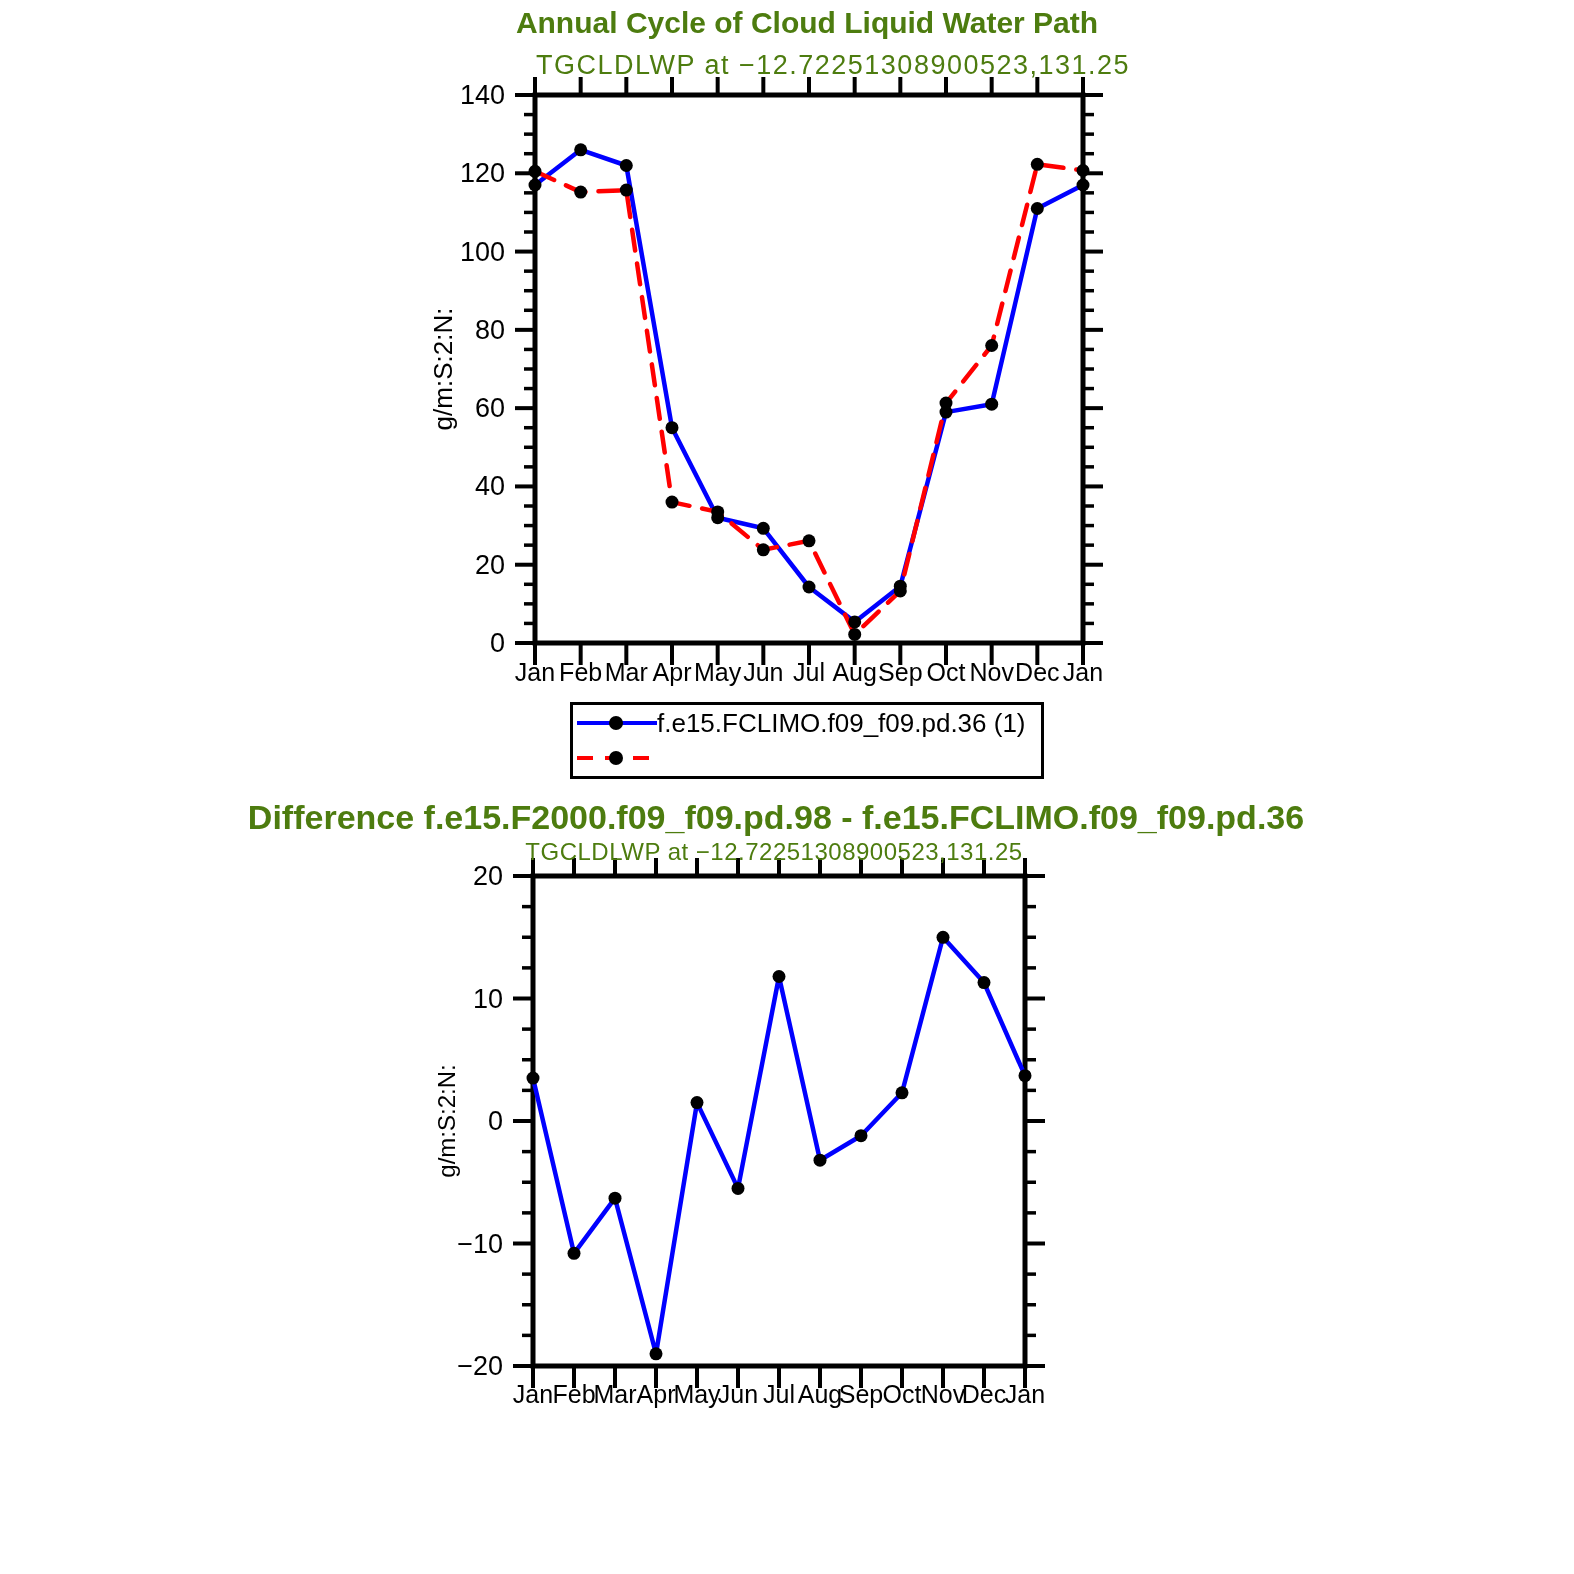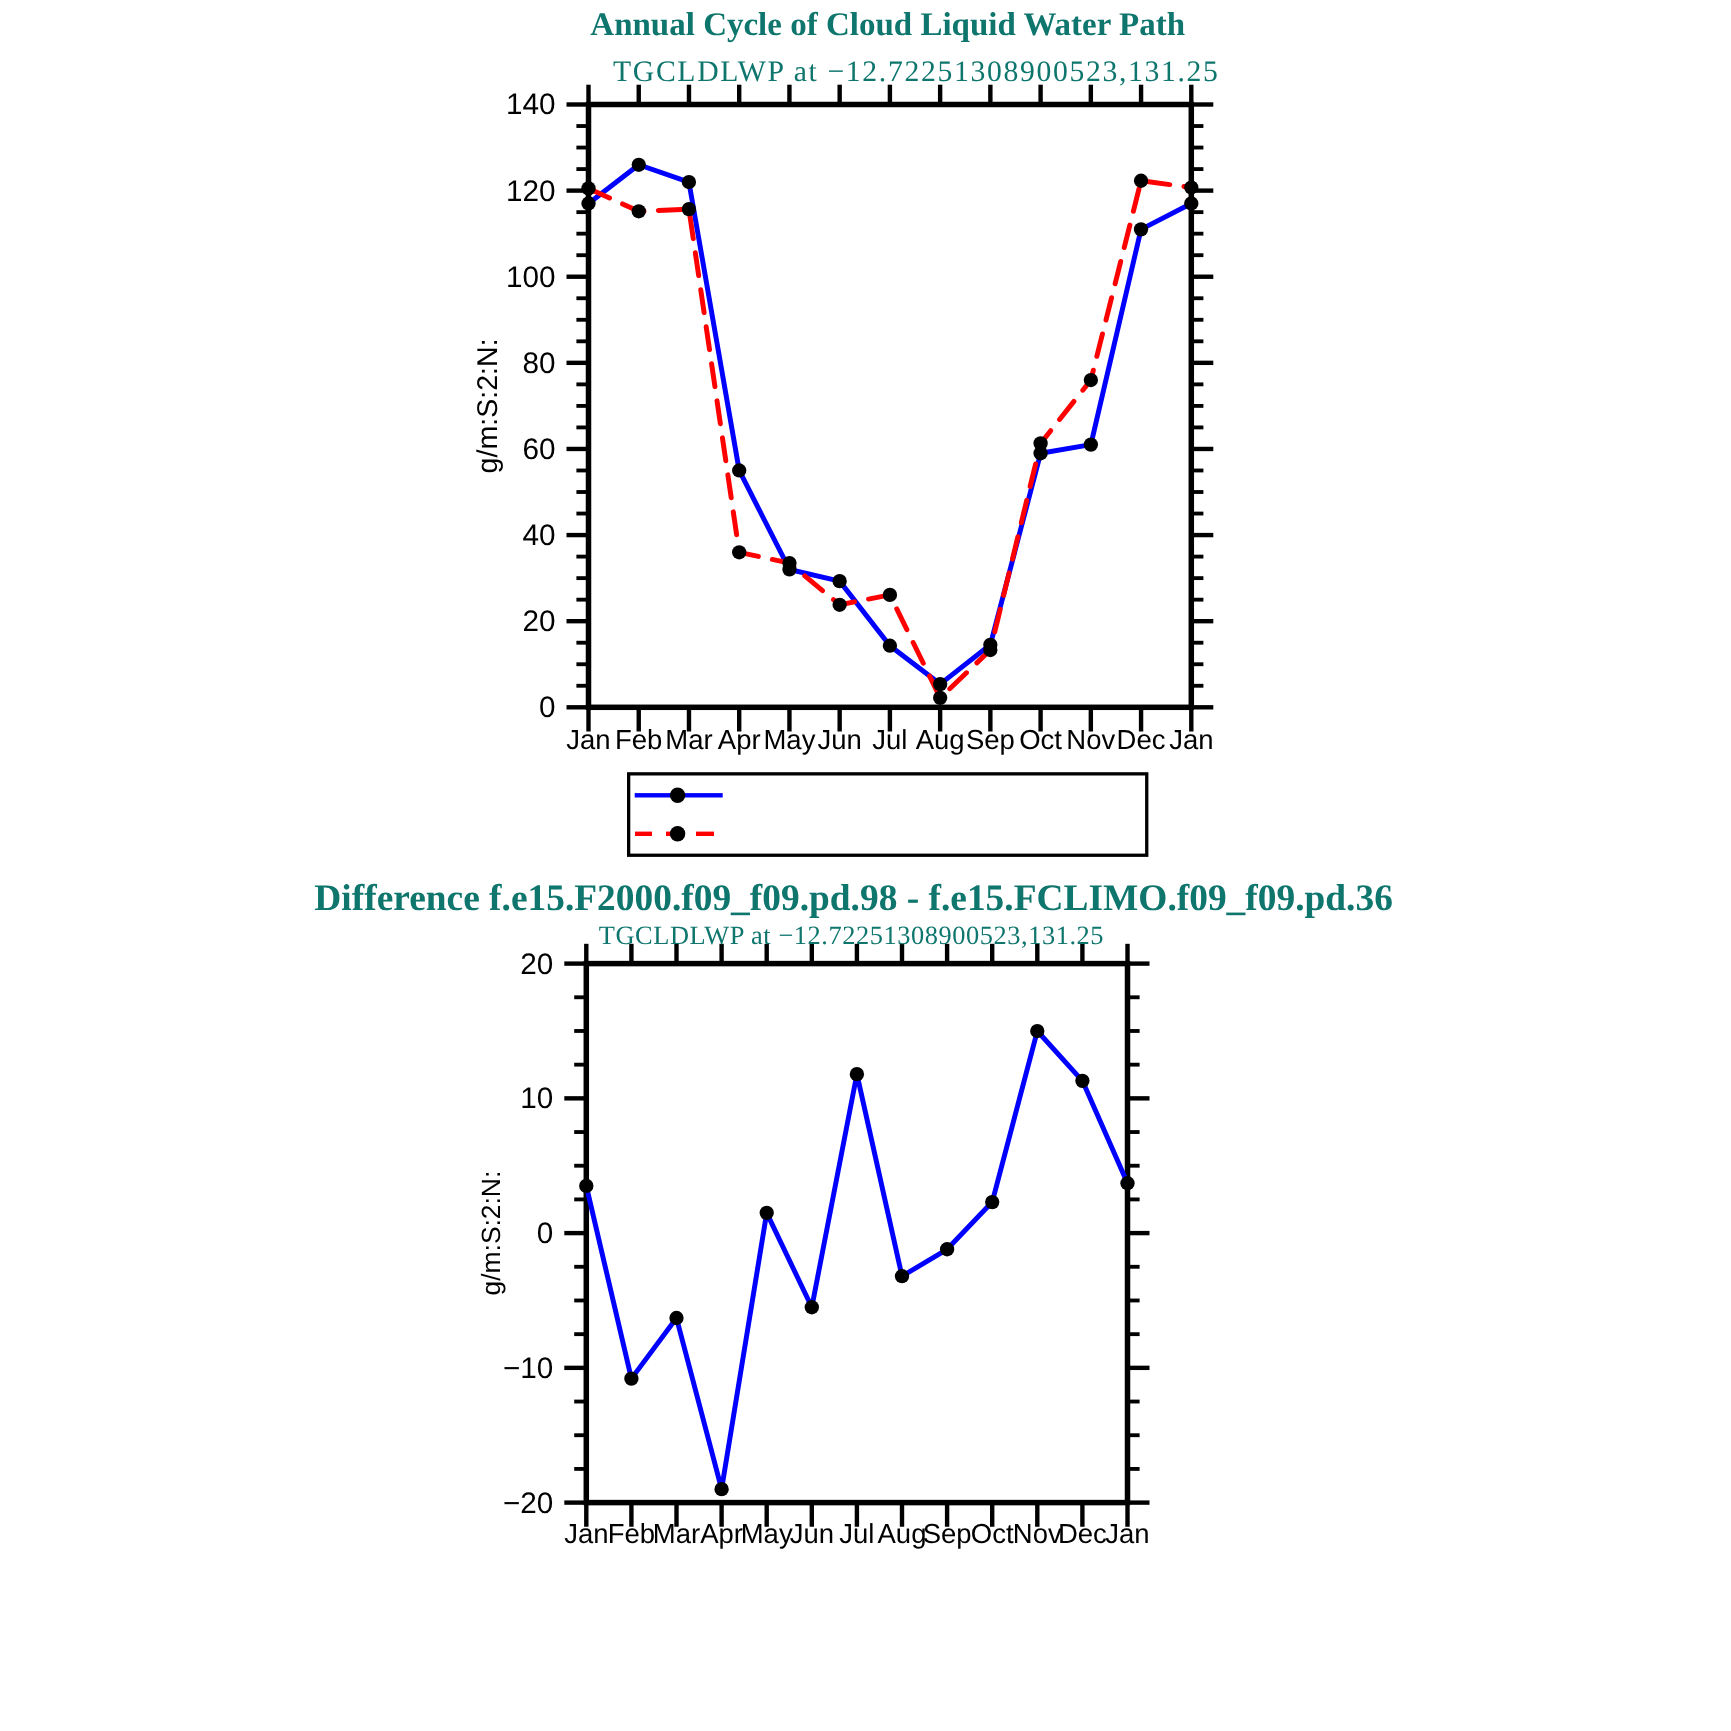--- a/index.html
+++ b/index.html
@@ -1,18 +1,18 @@
 <!DOCTYPE html>
 <html><head>
 <meta charset="utf-8">
 <style>
   html,body{margin:0;padding:0;background:#ffffff;}
   body{width:1574px;height:1574px;position:relative;font-family:"Liberation Sans",sans-serif;}
   #plot{position:absolute;left:0;top:0;}
-  .overlay{position:absolute;white-space:nowrap;color:#0f766e;font-family:Liberation Serif, serif;}
+  .overlay{position:absolute;white-space:nowrap;color:#4d7c0f;}
   .t-main1{left:807px;top:6px;transform:translateX(-50%);font-weight:bold;font-size:30px;}
   .t-sub1{left:833px;top:50px;transform:translateX(-50%);font-size:27px;letter-spacing:1.5px;}
   .t-main2{left:776px;top:798px;transform:translateX(-50%);font-weight:bold;font-size:34px;}
   .t-sub2{left:774px;top:838px;transform:translateX(-50%);font-size:24px;letter-spacing:0.5px;}
   .legend{position:absolute;left:570px;top:702px;width:474px;height:77px;border:3px solid #000;
           box-sizing:border-box;background:#fff;display:flex;flex-direction:column;
           justify-content:space-evenly;padding:0 4px;}
   .lrow{display:flex;align-items:center;height:34px;}
   .swatch{position:relative;width:80px;height:20px;flex:0 0 80px;}
   .swatch .line{position:absolute;left:0;top:8px;width:80px;height:4px;}
@@ -262,20 +262,21 @@
 
 <div class="overlay t-main1">Annual Cycle of Cloud Liquid Water Path</div>
 <div class="overlay t-sub1">TGCLDLWP at −12.72251308900523,131.25</div>
 
 <div class="legend">
   <div class="lrow">
     <span class="swatch solid" style="--c: #0000ff;">
         <i class="line"></i>
         <i class="dot"></i>
       </span>
+    <span class="llabel">f.e15.FCLIMO.f09_f09.pd.36 (1)</span>
   </div>
   <div class="lrow">
     <span class="swatch dashed" style="--c: #ff0000;">
         <i class="line"></i>
         <i class="dot"></i>
       </span>
   </div>
 </div>
 
 <div class="overlay t-main2">Difference f.e15.F2000.f09_f09.pd.98 - f.e15.FCLIMO.f09_f09.pd.36</div>

